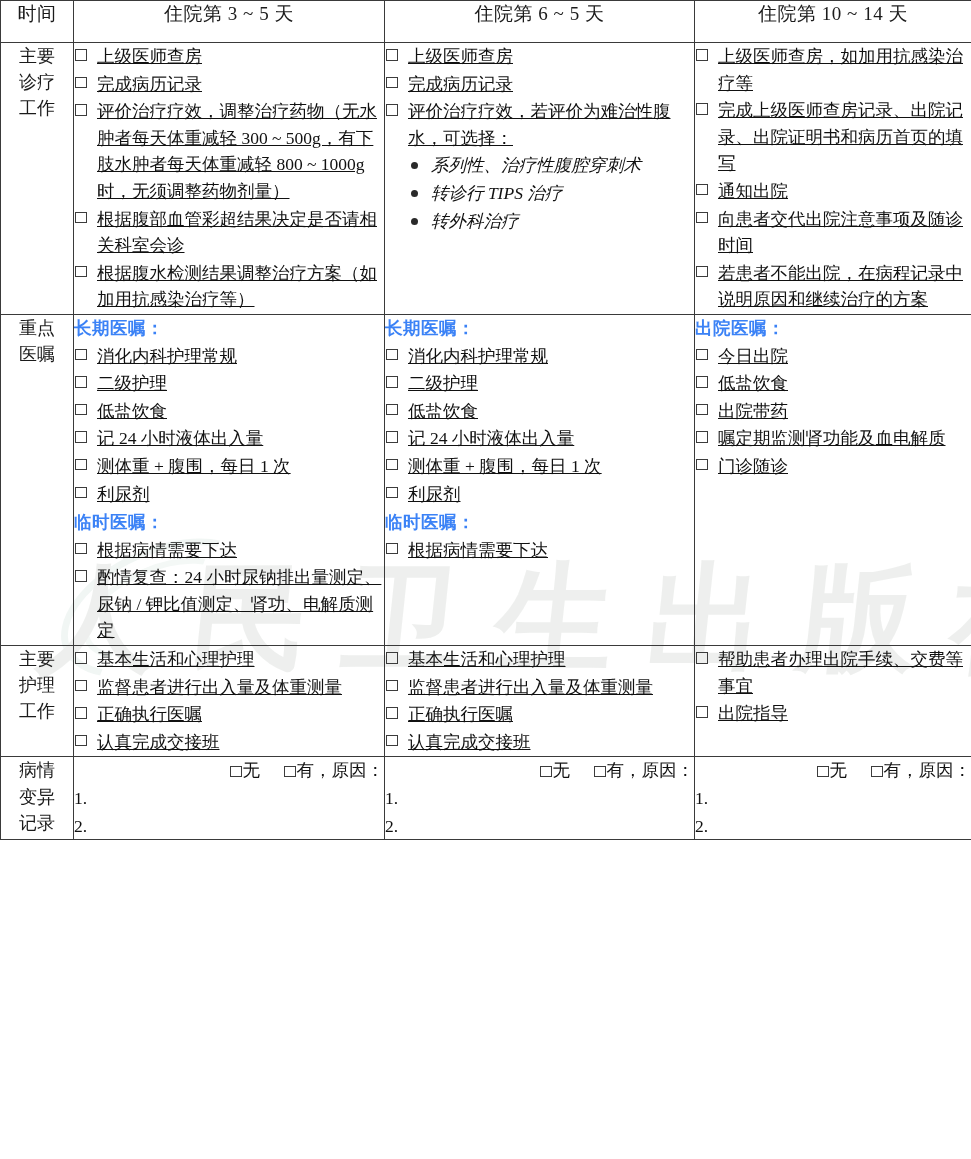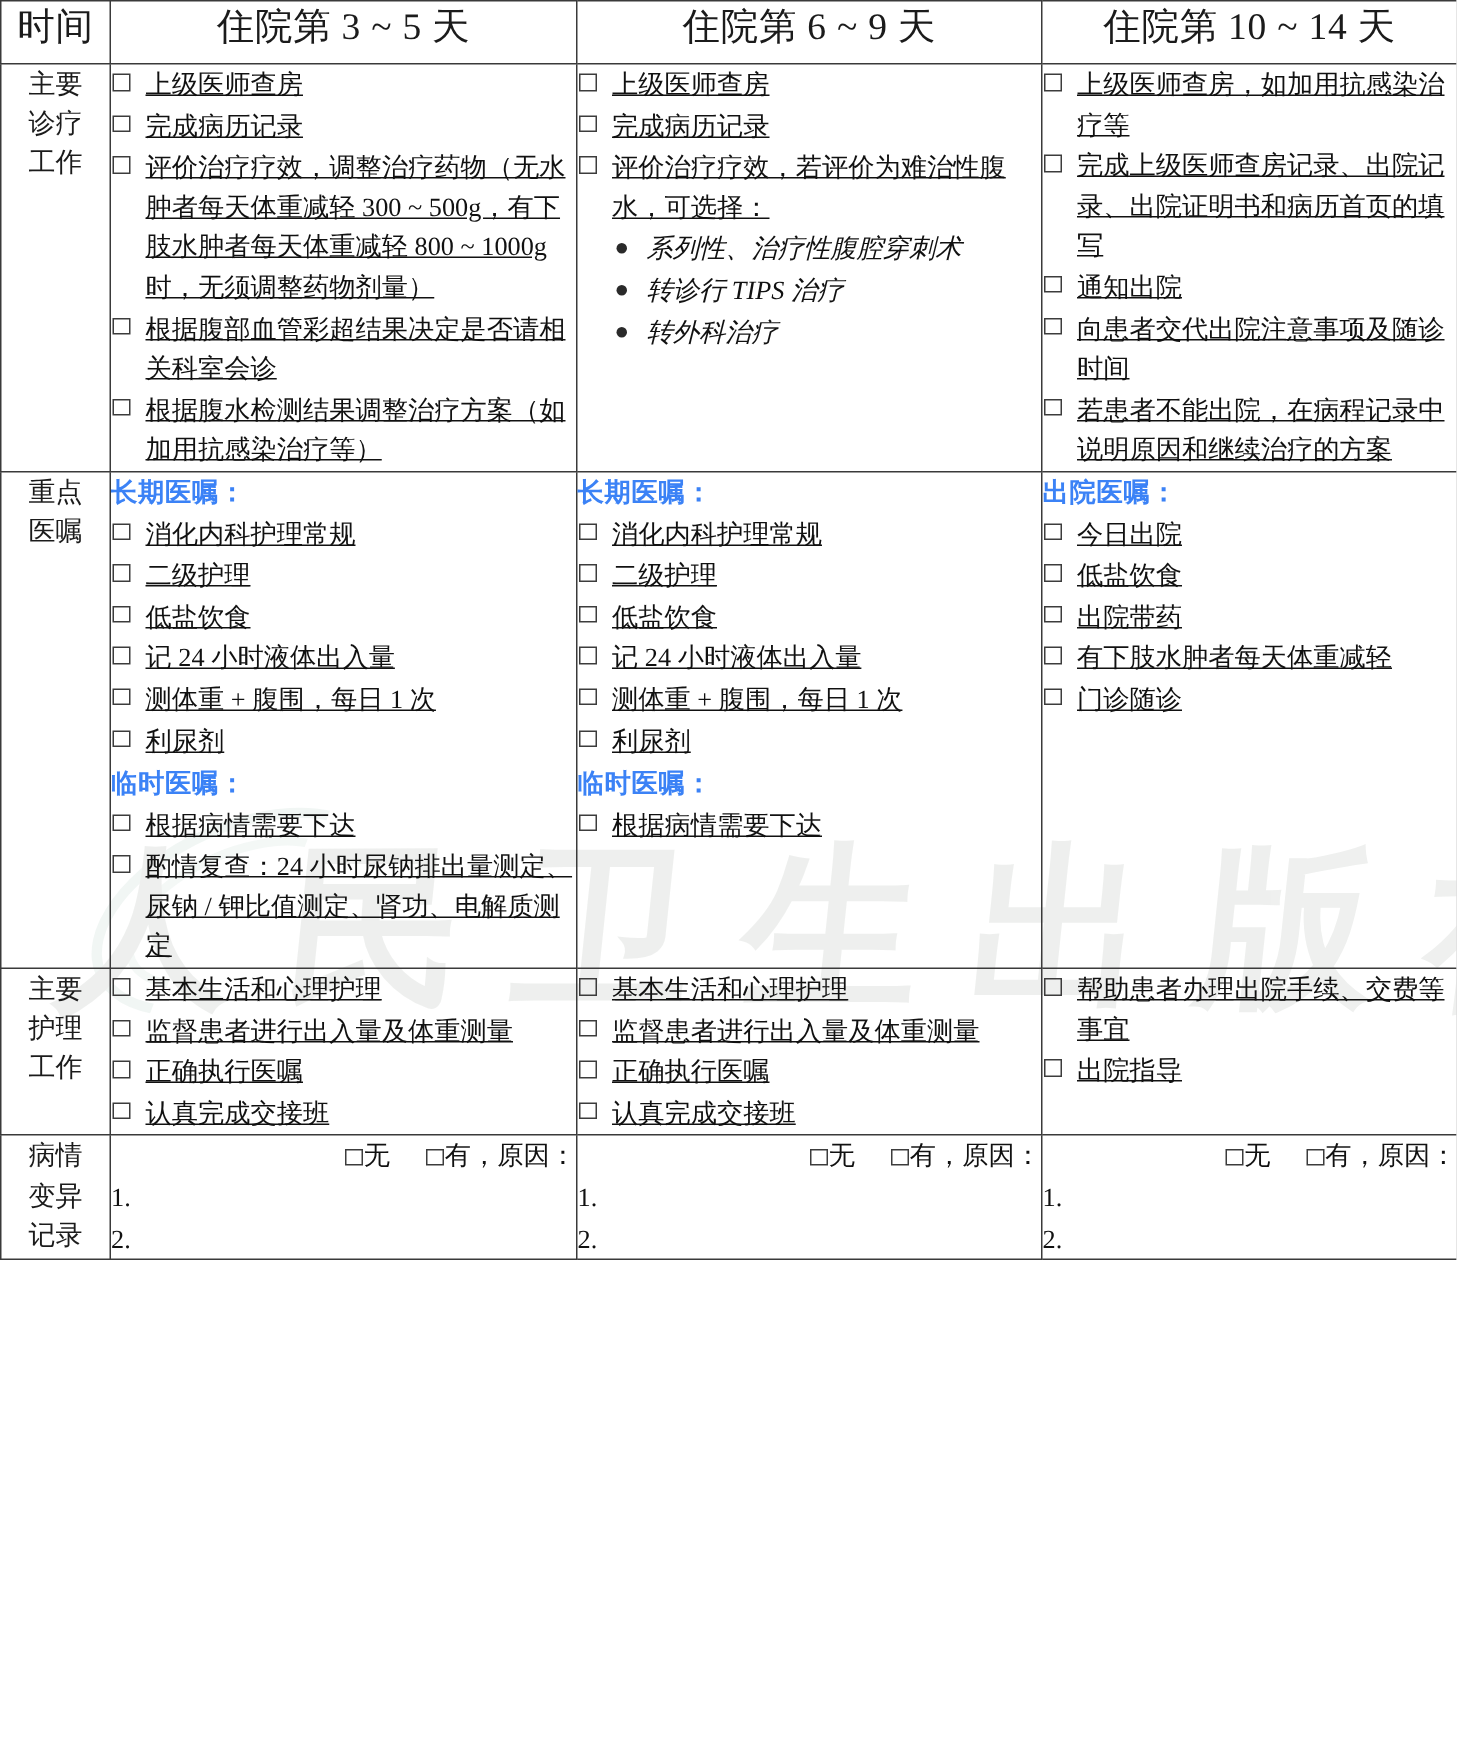--- a/index.html
+++ b/index.html
@@ -77,21 +77,21 @@
 
   col.c-time  { width: 73px; }
   col.c-p1    { width: 311px; }
   col.c-p2    { width: 310px; }
   col.c-p3    { width: 277px; }
 
   thead th {
     background: #cdc6dd;
     text-align: center;
     font-weight: normal;
-    font-size: 25px;
+    font-size: 19px;
     color: #1b1b1b;
     height: 42px;
     padding: 8px 4px;
     letter-spacing: 0.5px;
   }
 
   
   td.rowlabel {
     text-align: center;
     vertical-align: middle;
@@ -190,21 +190,21 @@
     <colgroup>
       <col class="c-time">
         <col class="c-p1">
         <col class="c-p2">
         <col class="c-p3">
     </colgroup>
     <thead>
       <tr>
         <th>时间</th>
         <th>住院第 3 ~ 5 天</th>
-        <th>住院第 6 ~ 9 天</th>
+        <th>住院第 6 ~ 5 天</th>
         <th>住院第 10 ~ 14 天</th>
       </tr>
     </thead>
     <tbody id="tbody">
         <tr>
           <td class="rowlabel">
             <span class="lbl">主要</span>
             <span class="lbl">诊疗</span>
             <span class="lbl">工作</span>
           </td>
@@ -369,21 +369,21 @@
               <li>
                 <span class="box"></span>
                 <span class="txt">低盐饮食</span>
               </li>
               <li>
                 <span class="box"></span>
                 <span class="txt">出院带药</span>
               </li>
               <li>
                 <span class="box"></span>
-                <span class="txt">有下肢水肿者每天体重减轻</span>
+                <span class="txt">嘱定期监测肾功能及血电解质</span>
               </li>
               <li>
                 <span class="box"></span>
                 <span class="txt">门诊随诊</span>
               </li>
             </ul>
           </td>
         </tr>
         <tr>
           <td class="rowlabel">

